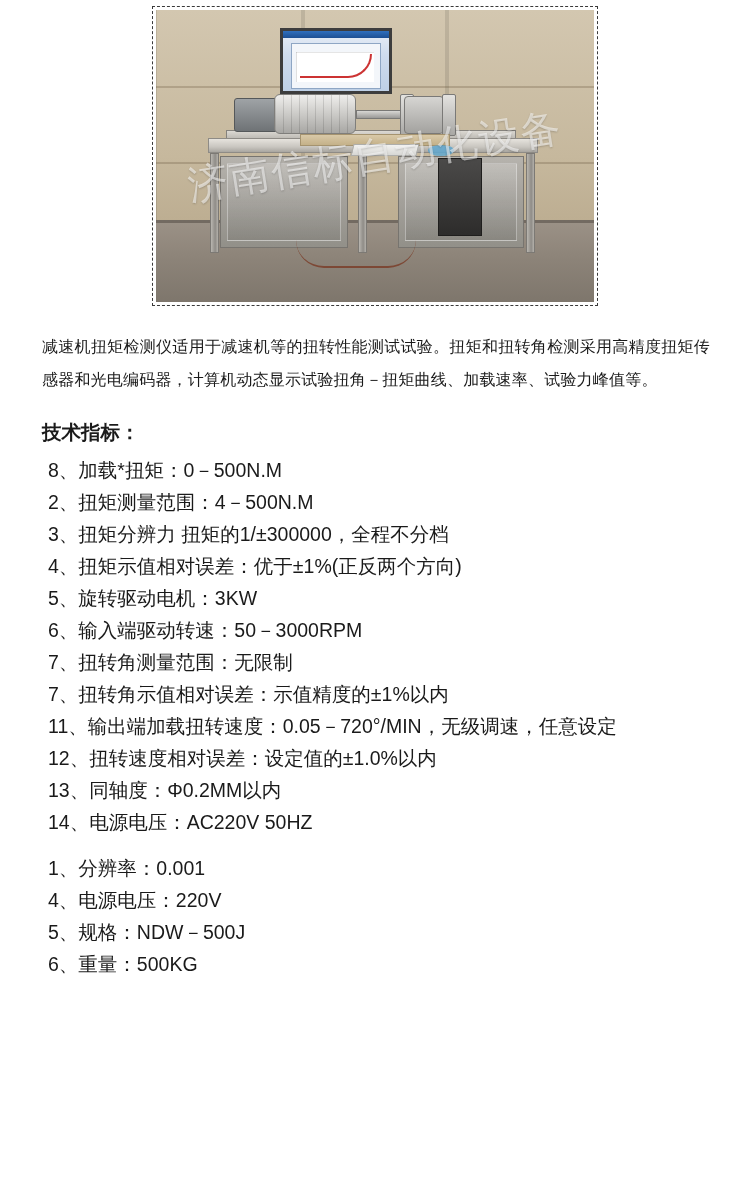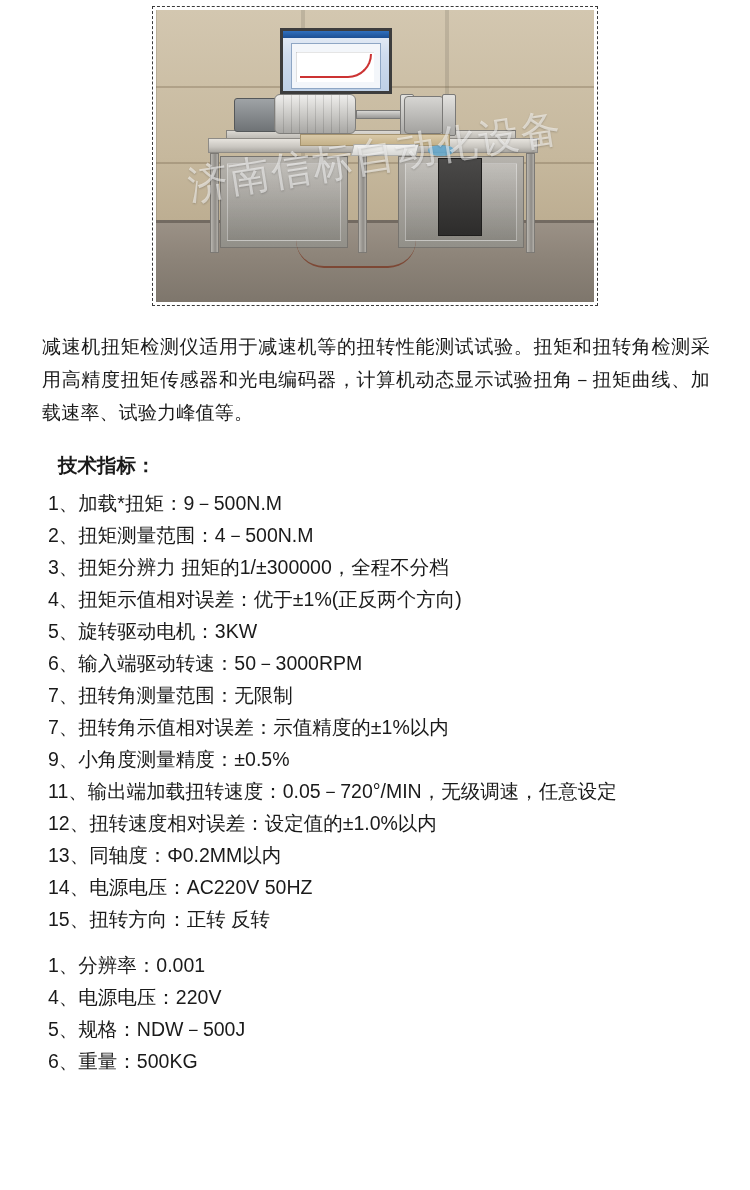--- a/index.html
+++ b/index.html
@@ -258,31 +258,31 @@
     white-space: nowrap;
     pointer-events: none;
   }
 
   
   .content {
     padding: 18px 40px 0 42px;
     box-sizing: border-box;
   }
   .intro {
-    font-size: 19px;
+    font-size: 16px;
     line-height: 33px;
     letter-spacing: 0.2px;
     margin: 0 0 20px 0;
     text-align: justify;
     color: #1a1a1a;
   }
   .section-title {
     font-size: 19.5px;
     line-height: 32px;
-    margin: 0 0 6px 16px;
+    margin: 0 0 6px 0;
     color: #1a1a1a;
   }
   .spec-list {
     list-style: none;
     margin: 0 0 14px 0;
     padding: 0 0 0 6px;
   }
   .spec-list li {
     font-size: 19.5px;
     line-height: 32px;
@@ -351,34 +351,32 @@
       </div>
     </div>
   </div>
 
   <div class="content">
 
     <p class="intro">减速机扭矩检测仪适用于减速机等的扭转性能测试试验。扭矩和扭转角检测采用高精度扭矩传感器和光电编码器，计算机动态显示试验扭角－扭矩曲线、加载速率、试验力峰值等。</p>
 
     <h2 class="section-title">技术指标：</h2>
     <ul class="spec-list">
-      <li>1、加载*扭矩：9－500N.M</li>
+      <li>8、加载*扭矩：0－500N.M</li>
       <li>2、扭矩测量范围：4－500N.M</li>
       <li>3、扭矩分辨力 扭矩的1/±300000，全程不分档</li>
       <li>4、扭矩示值相对误差：优于±1%(正反两个方向)</li>
       <li>5、旋转驱动电机：3KW</li>
       <li>6、输入端驱动转速：50－3000RPM</li>
       <li>7、扭转角测量范围：无限制</li>
       <li>7、扭转角示值相对误差：示值精度的±1%以内</li>
-      <li>9、小角度测量精度：±0.5%</li>
       <li>11、输出端加载扭转速度：0.05－720°/MIN，无级调速，任意设定</li>
       <li>12、扭转速度相对误差：设定值的±1.0%以内</li>
       <li>13、同轴度：Φ0.2MM以内</li>
       <li>14、电源电压：AC220V  50HZ</li>
-      <li>15、扭转方向：正转 反转</li>
     </ul>
 
     <ul class="spec-list">
       <li>1、分辨率：0.001</li>
       <li>4、电源电压：220V</li>
       <li>5、规格：NDW－500J</li>
       <li>6、重量：500KG</li>
 
     </ul>
 

